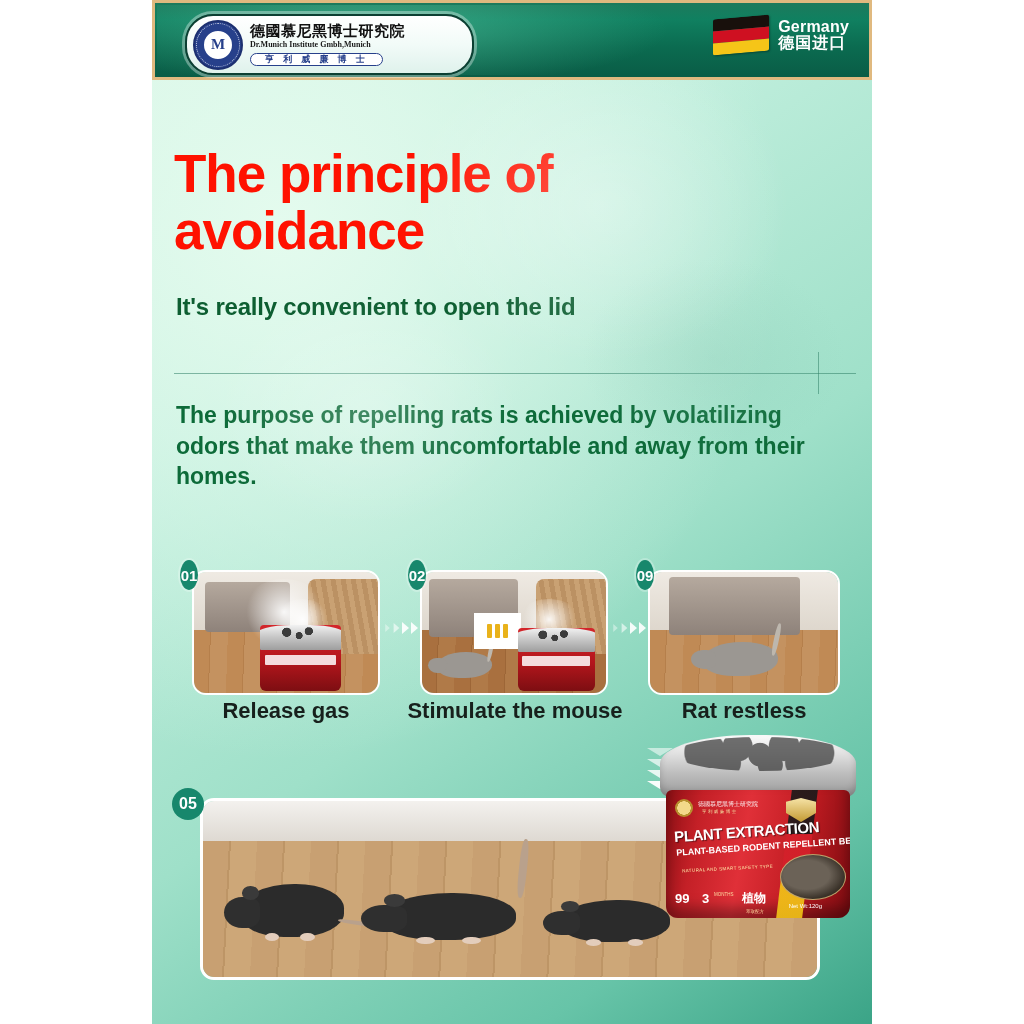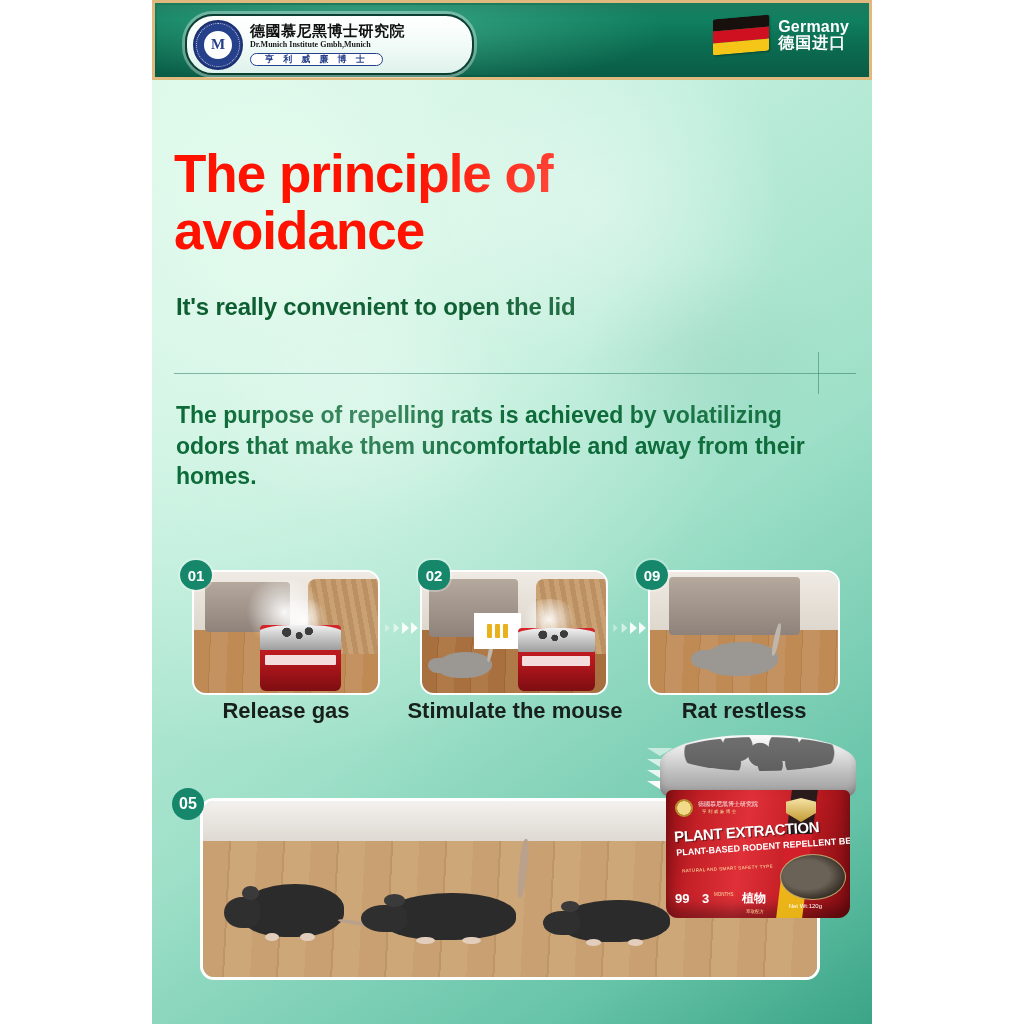--- a/index.html
+++ b/index.html
@@ -112,26 +112,26 @@
   .steps{position:absolute;left:18px;top:560px;width:690px;height:135px;}
   .step{
     position:absolute;top:10px;height:125px;border-radius:14px;overflow:hidden;
     border:2px solid #ffffff;box-sizing:border-box;
   }
   .s1{left:22px;width:188px;}
   .s2{left:250px;width:188px;}
   .s3{left:478px;width:192px;}
 
   .badge{
-    position:absolute;width:32px;height:30px;border-radius:50%;
+    position:absolute;width:18px;height:30px;border-radius:50%;
     background:#17876c;color:#fff;display:flex;align-items:center;justify-content:center;
     font-size:15px;font-weight:bold;z-index:3;box-shadow:0 0 0 2px rgba(255,255,255,.25);
   }
   .b1{left:10px;top:0px;}
-  .b2{left:248px;top:0px;border-radius:13px;}
+  .b2{left:238px;top:0px;}
   .b3{left:466px;top:0px;}
 
   
   .scene{position:absolute;inset:0;}
   .floor{position:absolute;left:0;right:0;bottom:0;height:52%;
     background:repeating-linear-gradient(92deg,#c08a55 0 16px,#b57f4b 16px 17px,#c49260 17px 34px);}
   .floor.dark{background:repeating-linear-gradient(92deg,#a9703f 0 16px,#9d6637 16px 17px,#b07a48 17px 34px);}
   .wall{position:absolute;left:0;right:0;top:0;height:48%;background:linear-gradient(180deg,#efeae3,#ded7cd);}
   .cabinet{position:absolute;background:linear-gradient(180deg,#b5a99e,#8e827a);border-radius:4px;}
   .sofa{position:absolute;right:-4%;top:6%;width:42%;height:62%;border-radius:8px 8px 4px 4px;

